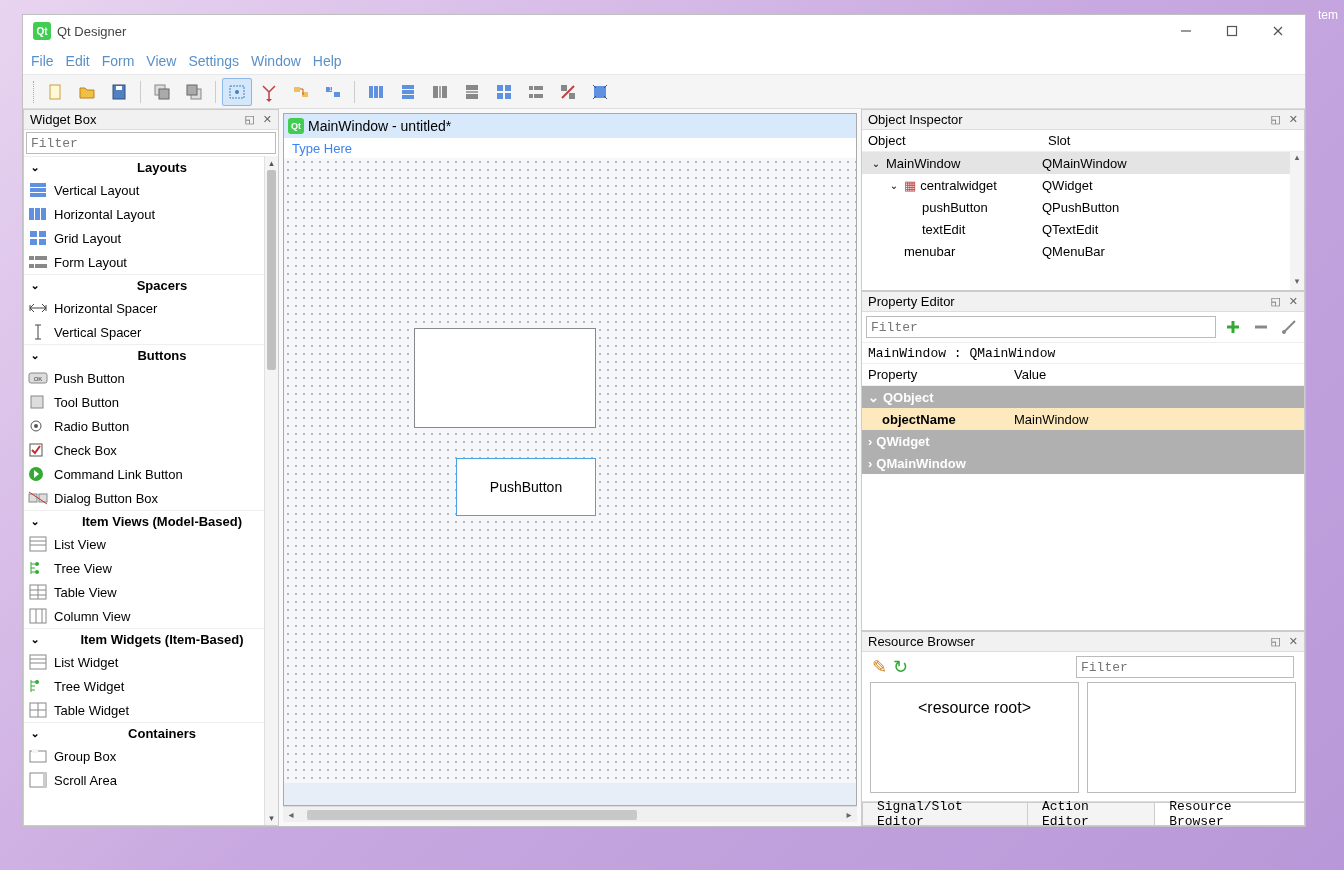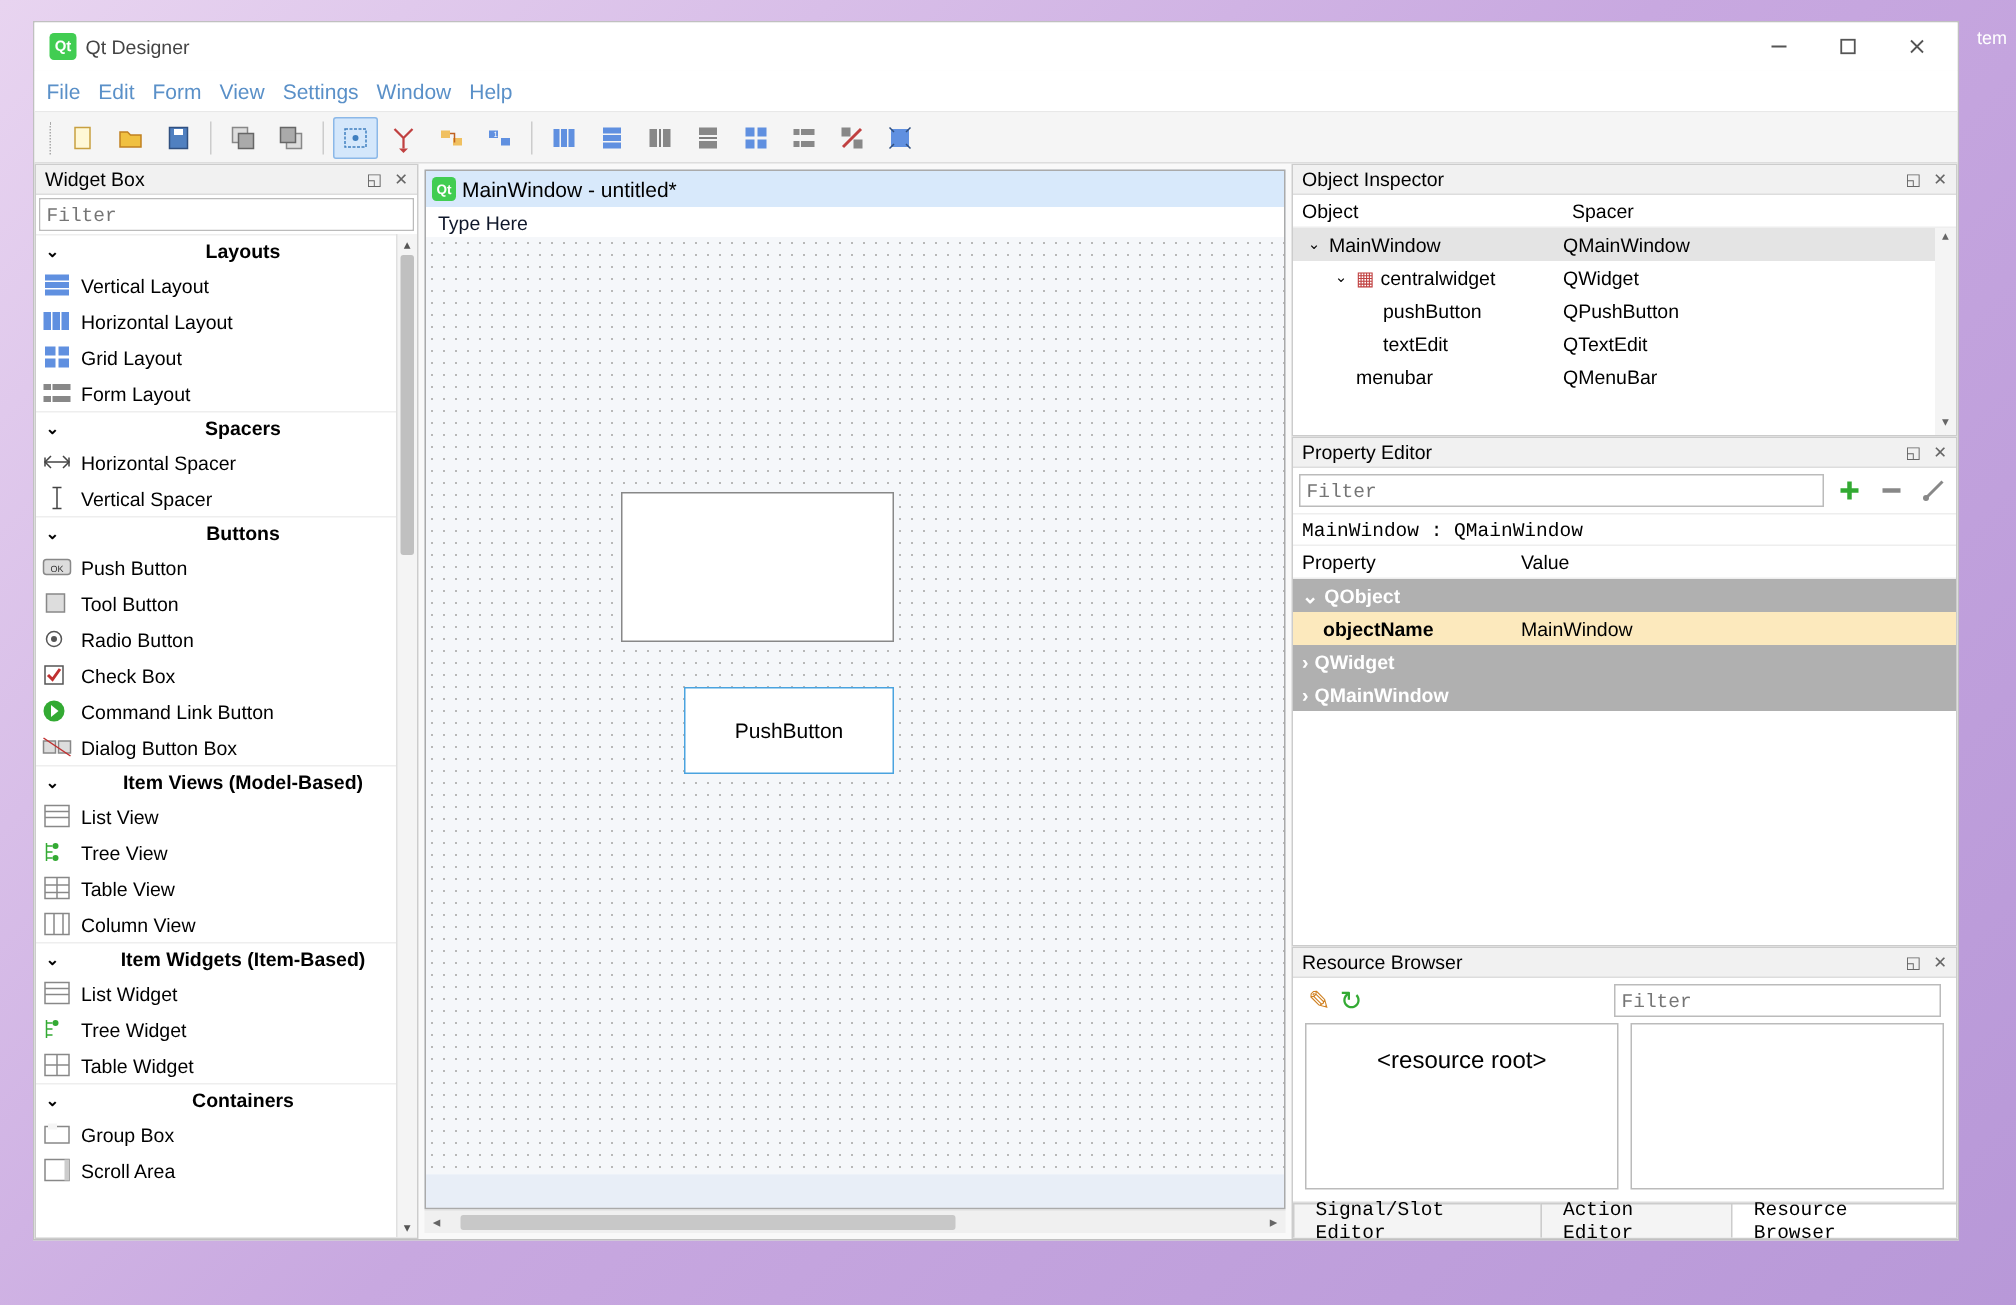--- a/index.html
+++ b/index.html
@@ -141,21 +141,21 @@
 }
 .form-title {
   height:24px; background:#d8e9fb; display:flex; align-items:center; padding:0 4px;
   font-size:14px; gap:4px;
 }
 .form-title .qt-icon {
   width:16px;height:16px;background:#41cd52;border-radius:3px;
   color:#fff;display:flex;align-items:center;justify-content:center;font-size:9px;font-weight:bold;
 }
 .form-menubar {
-  height:20px; padding:0 8px; color:#0f172a; font-size:13px; display:flex;align-items:center;
+  height:20px; padding:0 8px; color:#3b82f6; font-size:13px; display:flex;align-items:center;
   background:#fff;
 }
 .dot-grid {
   position:absolute; top:44px; left:0; right:0; bottom:22px;
   background:#f5f7fa;
   background-image: radial-gradient(#b8b8b8 0.8px, transparent 0.8px);
   background-size:8px 8px;
 }
 .statusbar-placeholder {
   position:absolute; bottom:0; left:0; right:0; height:22px; background:#e8eef7;
@@ -240,21 +240,21 @@
   height:24px; display:flex; border-top:1px solid #ddd;
   font-family:"Courier New",monospace; font-size:13px;
 }
 .res-tab {
   padding:0 14px; display:flex;align-items:center; border:1px solid #ccc; border-bottom:none;
   background:#f4f4f4; margin-right:-1px;
 }
 .res-tab.active { background:#fff; }
 
 .corner-text {
-  position:absolute; top:18px; right:6px; color:#fff; font-size:12px;
+  position:absolute; top:8px; right:6px; color:#fff; font-size:12px;
 }
 </style>
 </head>
 <body>
 
 <div class="corner-text">tem</div>
 
 <div class="main-window">
 
   <div class="titlebar">
@@ -688,21 +688,21 @@
       <div class="panel obj-insp">
         <div class="panel-header">
           <span>Object Inspector</span>
           <div class="phctrl">
             <span>◱</span>
             <span>✕</span>
           </div>
         </div>
         <div class="obj-header-row">
           <div class="col1">Object</div>
-          <div>Spacer</div>
+          <div>Slot</div>
         </div>
         <div class="obj-tree" id="obj-tree">
           <div class="obj-row sel">
               <div class="obj-obj" style="padding-left:6px">
                 <span class="obj-chevron">⌄</span>
                 <span>MainWindow</span>
               </div>
               <div>QMainWindow</div>
             </div>
             <div class="obj-row">

